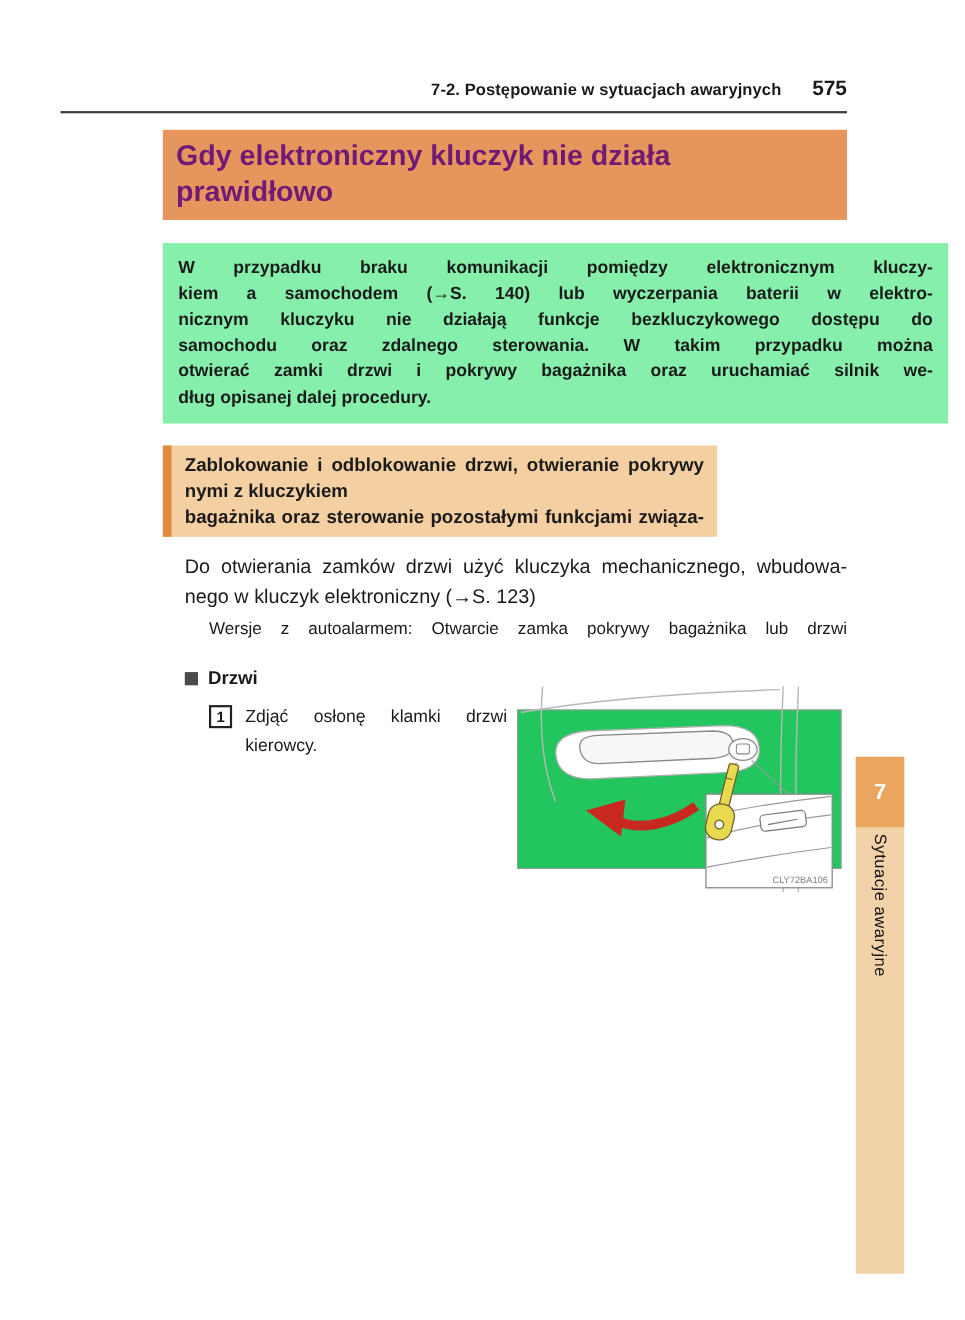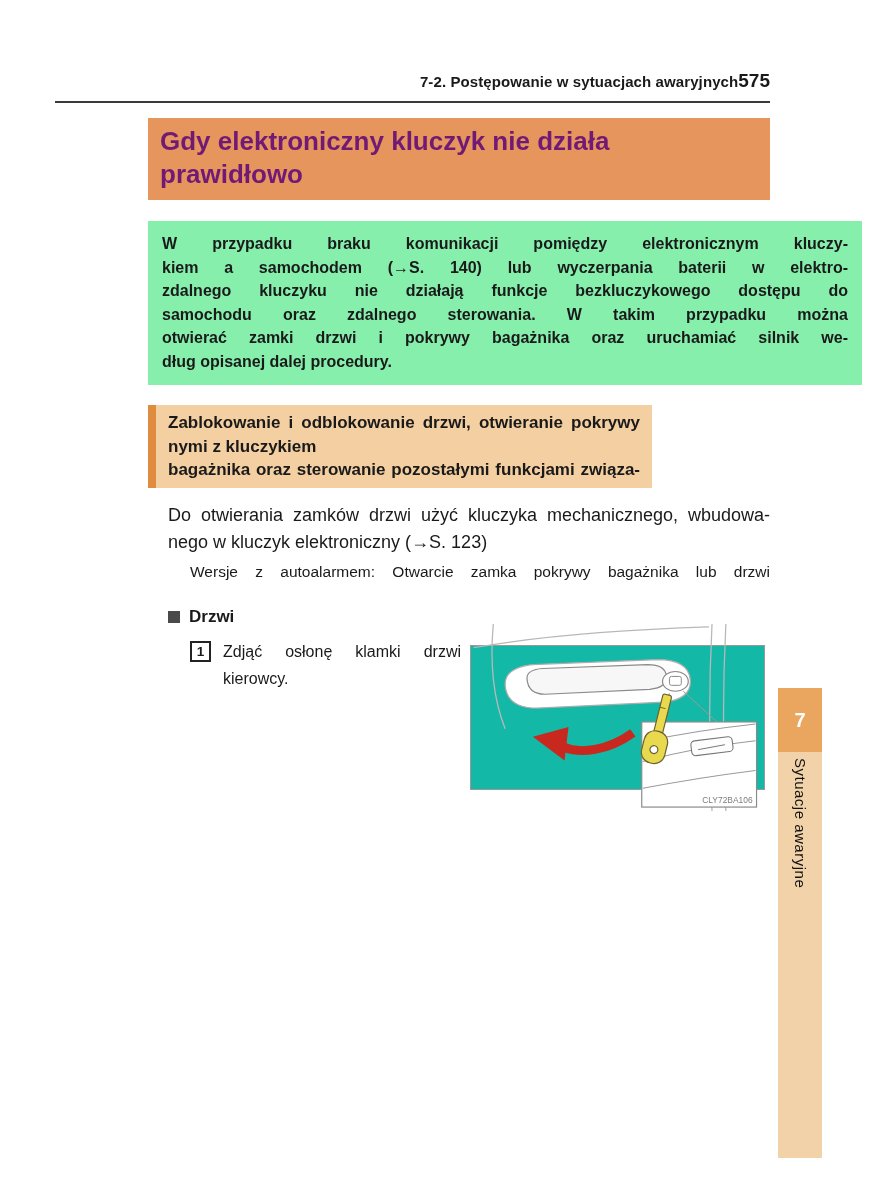--- a/index.html
+++ b/index.html
@@ -6,21 +6,21 @@
   html,body { width:877px; height:1200px; }
   body {
     font-family:"Liberation Sans","DejaVu Sans",sans-serif;
     background:#ffffff;
     color:#1a1a1a;
     position:relative;
     overflow:hidden;
   }
   .abs { position:absolute; }
 
-  .page-header { top:70px; right:107px; display:flex; align-items:baseline; }
+  .page-header { top:70px; right:107px; display:flex; align-items:baseline; gap:28px; }
   .breadcrumb { font-size:15px; font-weight:bold; letter-spacing:.1px; }
   .page-number { font-size:19px; font-weight:bold; }
 
   .rule { top:101px; left:55px; width:715px; height:2px; background:#3a3a3a; }
 
   .banner {
     left:148px; top:118px; width:622px;
     background:#e6965c; color:#701a75;
     font-weight:bold; font-size:26px; line-height:33px;
     padding:7px 12px 9px 12px;
@@ -52,21 +52,21 @@
   .step-num {
     width:21px; height:21px; border:2px solid #222222;
     font-size:13.5px; font-weight:bold;
     display:flex; align-items:center; justify-content:center;
     flex:0 0 auto; margin-top:3px; background:#fff;
   }
   .step-text { width:238px; font-size:16px; line-height:27px; }
 
   .figure {
     left:470px; top:645px; width:295px; height:145px;
-    border:1px solid #999999; background:#14b8a6;
+    border:1px solid #999999; background:#22c55e;
     display:flex; align-items:center; justify-content:center;
   }
 
   .sidebar-bar { left:778px; top:688px; width:44px; height:470px; background:#f2d2a8; }
   .sidebar-tab {
     left:778px; top:688px; width:44px; height:64px;
     background:#eaa55f; color:#ffffff;
     font-size:20px; font-weight:bold;
     display:flex; align-items:center; justify-content:center;
   }
@@ -91,21 +91,21 @@
 <div class="abs rule"></div>
 
 <div class="abs banner pl">
     <div class="ln">Gdy elektroniczny kluczyk nie działa</div>
     <div class="ln last">prawidłowo</div>
   </div>
 
 <div class="abs intro jl">
     <div class="ln">W przypadku braku komunikacji pomiędzy elektronicznym kluczy-</div>
     <div class="ln">kiem a samochodem (→S. 140) lub wyczerpania baterii w elektro-</div>
-    <div class="ln">zdalnego kluczyku nie działają funkcje bezkluczykowego dostępu do</div>
+    <div class="ln">nicznym kluczyku nie działają funkcje bezkluczykowego dostępu do</div>
     <div class="ln">samochodu oraz zdalnego sterowania. W takim przypadku można</div>
     <div class="ln">otwierać zamki drzwi i pokrywy bagażnika oraz uruchamiać silnik we-</div>
     <div class="ln last">dług opisanej dalej procedury.</div>
   </div>
 
 <div class="abs section jl">
     <div class="ln">Zablokowanie i odblokowanie drzwi, otwieranie pokrywy</div>
     <div class="ln last">nymi z kluczykiem</div>
     <div class="ln">bagażnika oraz sterowanie pozostałymi funkcjami związa-</div>
   </div>

